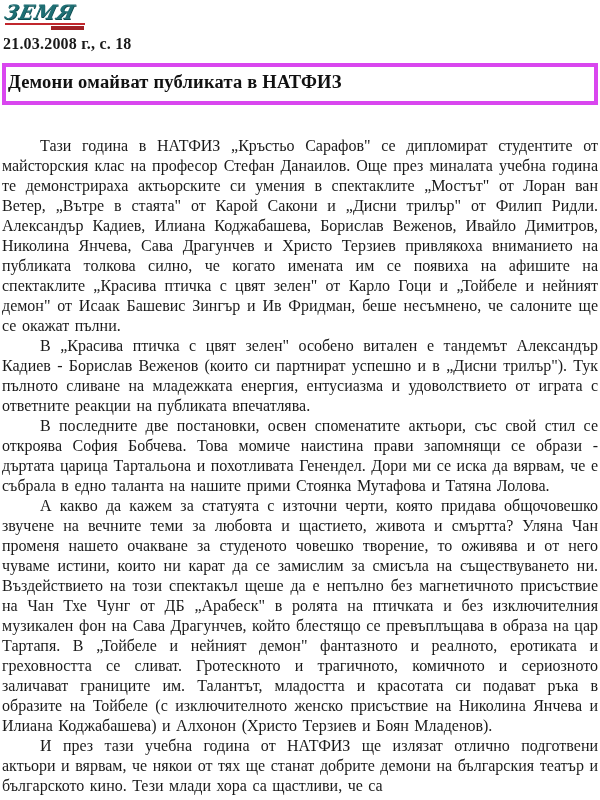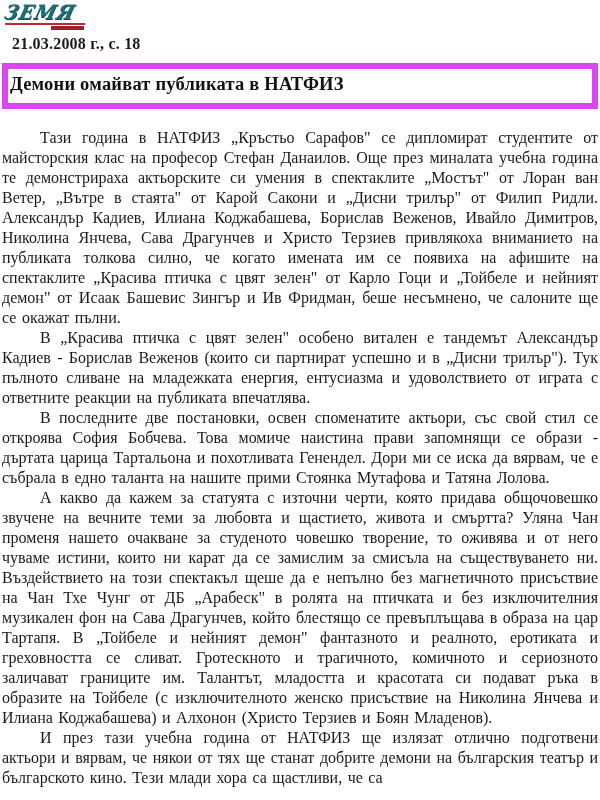--- a/index.html
+++ b/index.html
@@ -29,39 +29,39 @@
   }
   .logo-rule{
     width:80px;height:2px;background:#c1272d;margin-top:0px;
   }
   .logo-chip{
     margin-left:46px;margin-top:1px;
     width:33px;height:4px;background:#a02025;
   }
   
   .dateline{
-    margin:5px 0 10px 10px;
+    margin:5px 0 10px 1px;
     font-weight:bold;
     font-size:16px;
     letter-spacing:0.2px;
   }
   
   .title-box{
-    border:6px solid #d946ef;
+    border:4px solid #d946ef;
     margin:2px 0 0 0;
     padding:5px 4px 8px 2px;
   }
   .title{
     font-size:18.5px;
     font-weight:bold;
     letter-spacing:0.2px;
     color:#111;
   }
   
-  .article{margin-top:19px;}
+  .article{margin-top:31px;}
   .article p{
     margin:0;
     text-indent:38px;
     text-align:justify;
     font-size:16px;
     line-height:20px;
     word-spacing:1.5px;
   }
 </style>
 </head>

